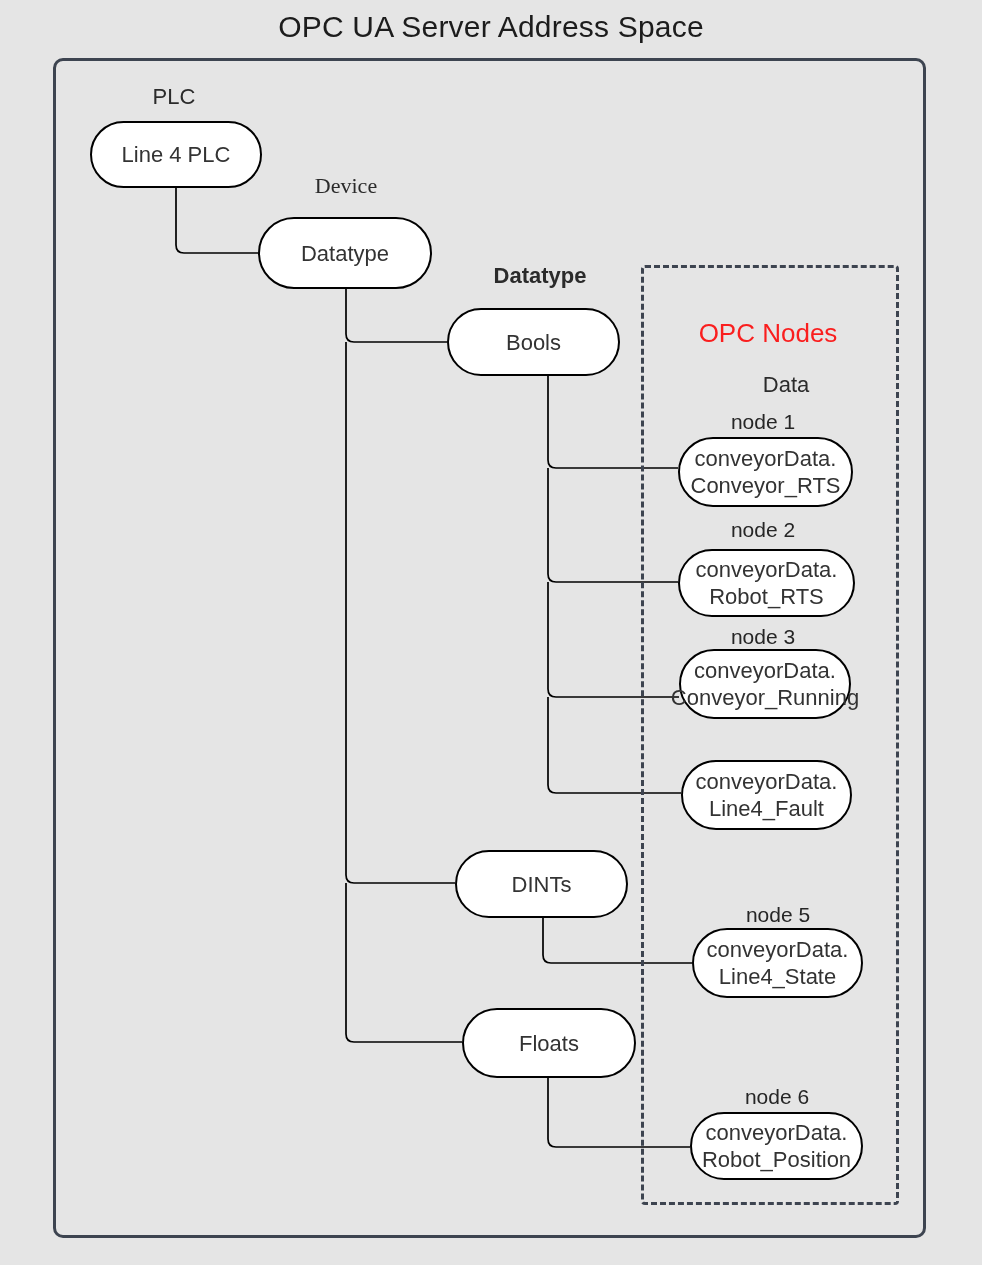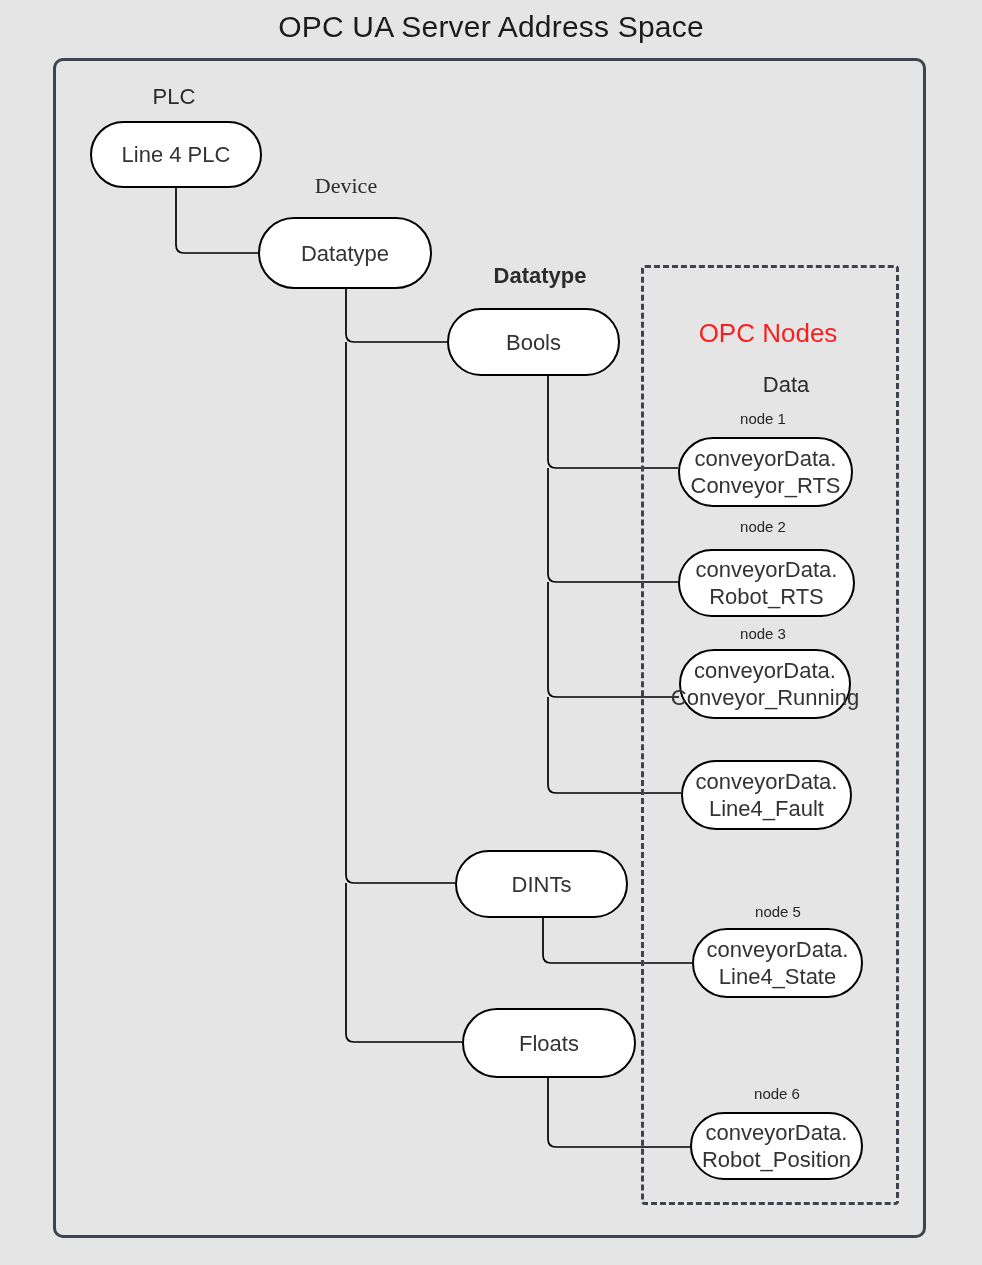--- a/index.html
+++ b/index.html
@@ -62,21 +62,21 @@
   .opc-title {
     position: absolute;
     transform: translateX(-50%);
     font-size: 26px;
     color: #fa1e1e;
     white-space: nowrap;
   }
   .node-label {
     position: absolute;
     transform: translateX(-50%);
-    font-size: 15px;
+    font-size: 21px;
     color: #262626;
     white-space: nowrap;
   }
   .pill {
     position: absolute;
     box-sizing: border-box;
     background: #ffffff;
     border: 2px solid #000000;
     border-radius: 36px;
     display: flex;

